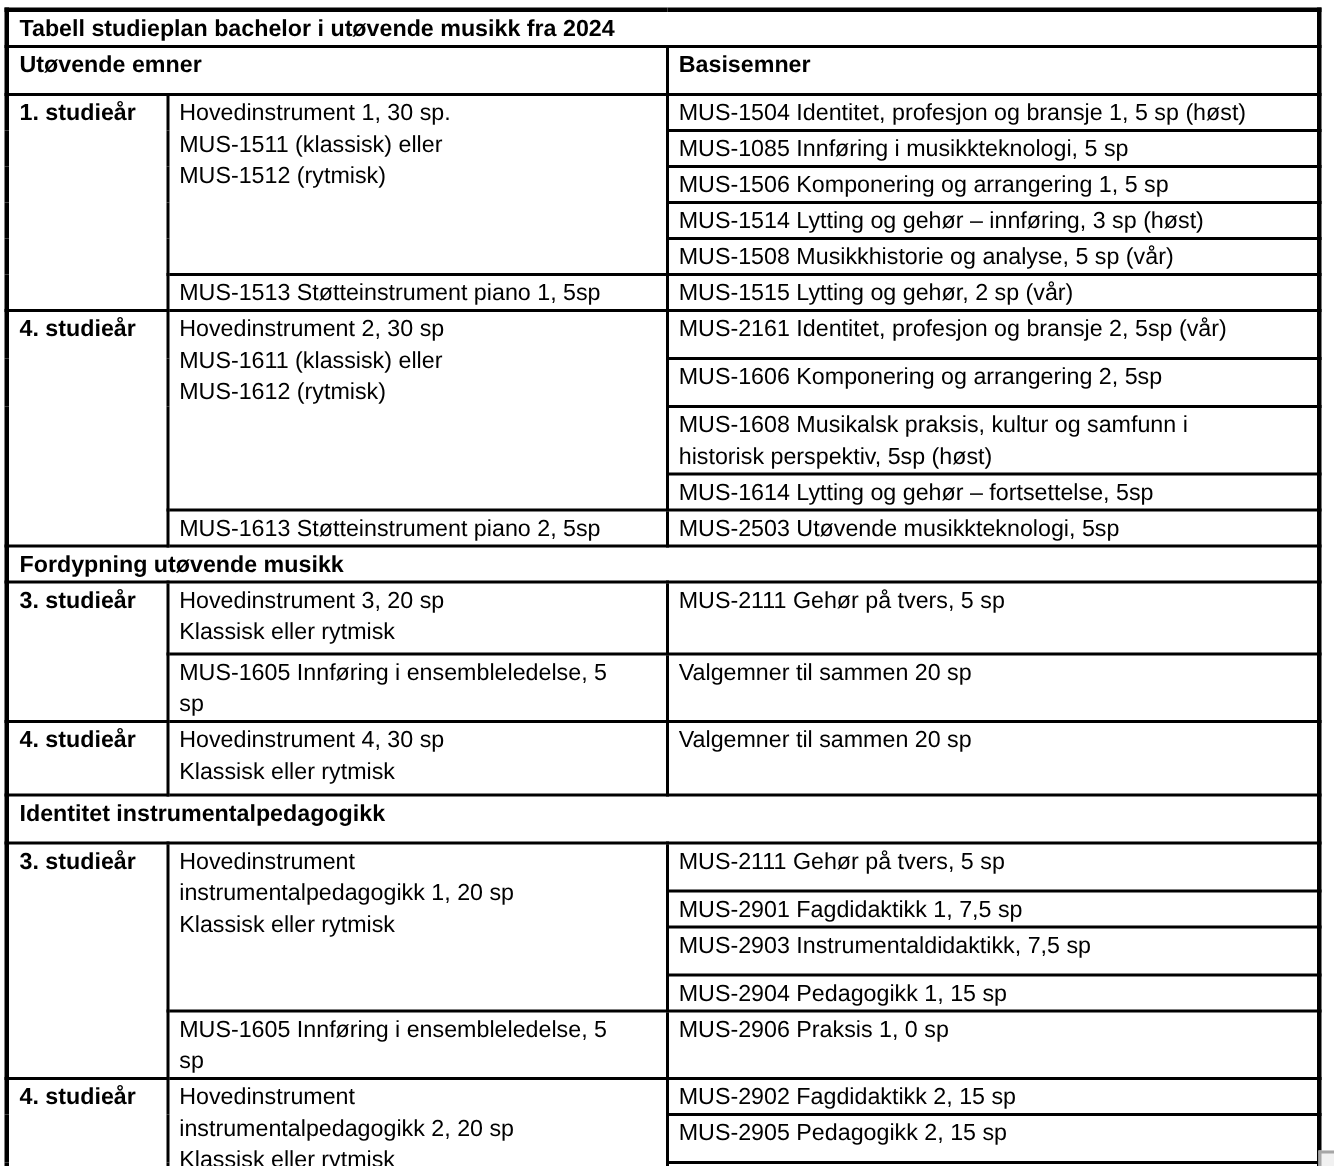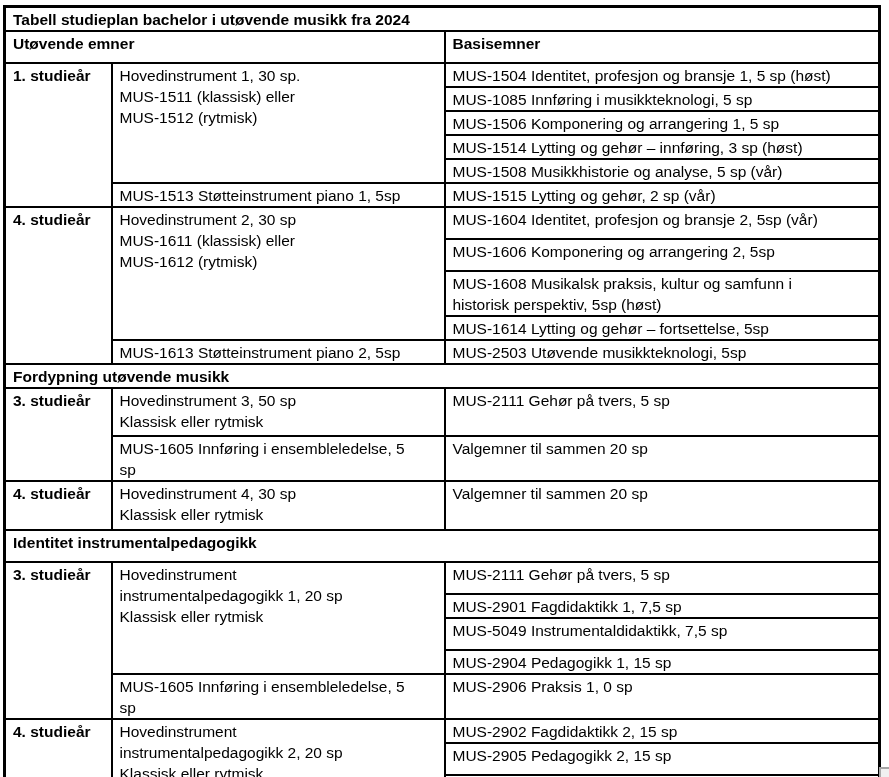--- a/index.html
+++ b/index.html
@@ -94,21 +94,21 @@
     <tr class="r24">
       <td>MUS-1513 Støtteinstrument piano 1, 5sp</td>
       <td>MUS-1515 Lytting og gehør, 2 sp (vår)</td>
     </tr>
 
     <tr class="r25">
       <td rowspan="5" class="b">4. studieår</td>
       <td rowspan="4" class="multi">Hovedinstrument 2, 30 sp
 MUS-1611 (klassisk) eller
 MUS-1612 (rytmisk)</td>
-      <td>MUS-1604 Identitet, profesjon og bransje 2, 5sp (vår)</td>
+      <td>MUS-2161 Identitet, profesjon og bransje 2, 5sp (vår)</td>
     </tr>
     <tr class="r25">
           <td>MUS-1606 Komponering og arrangering 2, 5sp</td>
         </tr>
     <tr class="r45">
           <td class="multi">MUS-1608 Musikalsk praksis, kultur og samfunn i
 historisk perspektiv, 5sp (høst)</td>
         </tr>
     <tr class="r24">
           <td>MUS-1614 Lytting og gehør – fortsettelse, 5sp</td>
@@ -117,21 +117,21 @@
       <td>MUS-1613 Støtteinstrument piano 2, 5sp</td>
       <td>MUS-2503 Utøvende musikkteknologi, 5sp</td>
     </tr>
 
     <tr class="r23">
       <td colspan="3" class="b">Fordypning utøvende musikk</td>
     </tr>
 
     <tr class="r48">
       <td rowspan="2" class="b">3. studieår</td>
-      <td class="multi">Hovedinstrument 3, 50 sp
+      <td class="multi">Hovedinstrument 3, 20 sp
 Klassisk eller rytmisk</td>
       <td>MUS-2111 Gehør på tvers, 5 sp</td>
     </tr>
     <tr class="r45">
       <td class="multi">MUS-1605 Innføring i ensembleledelse, 5
 sp</td>
       <td>Valgemner til sammen 20 sp</td>
     </tr>
 
     <tr class="r49">
@@ -149,21 +149,21 @@
       <td rowspan="5" class="b">3. studieår</td>
       <td rowspan="4" class="multi">Hovedinstrument
 instrumentalpedagogikk 1, 20 sp
 Klassisk eller rytmisk</td>
       <td>MUS-2111 Gehør på tvers, 5 sp</td>
     </tr>
     <tr class="r24">
           <td>MUS-2901 Fagdidaktikk 1, 7,5 sp</td>
         </tr>
     <tr class="r25">
-          <td>MUS-5049 Instrumentaldidaktikk, 7,5 sp</td>
+          <td>MUS-2903 Instrumentaldidaktikk, 7,5 sp</td>
         </tr>
     <tr class="r24">
           <td>MUS-2904 Pedagogikk 1, 15 sp</td>
         </tr>
     <tr class="r44">
       <td class="multi">MUS-1605 Innføring i ensembleledelse, 5
 sp</td>
       <td>MUS-2906 Praksis 1, 0 sp</td>
     </tr>
 

